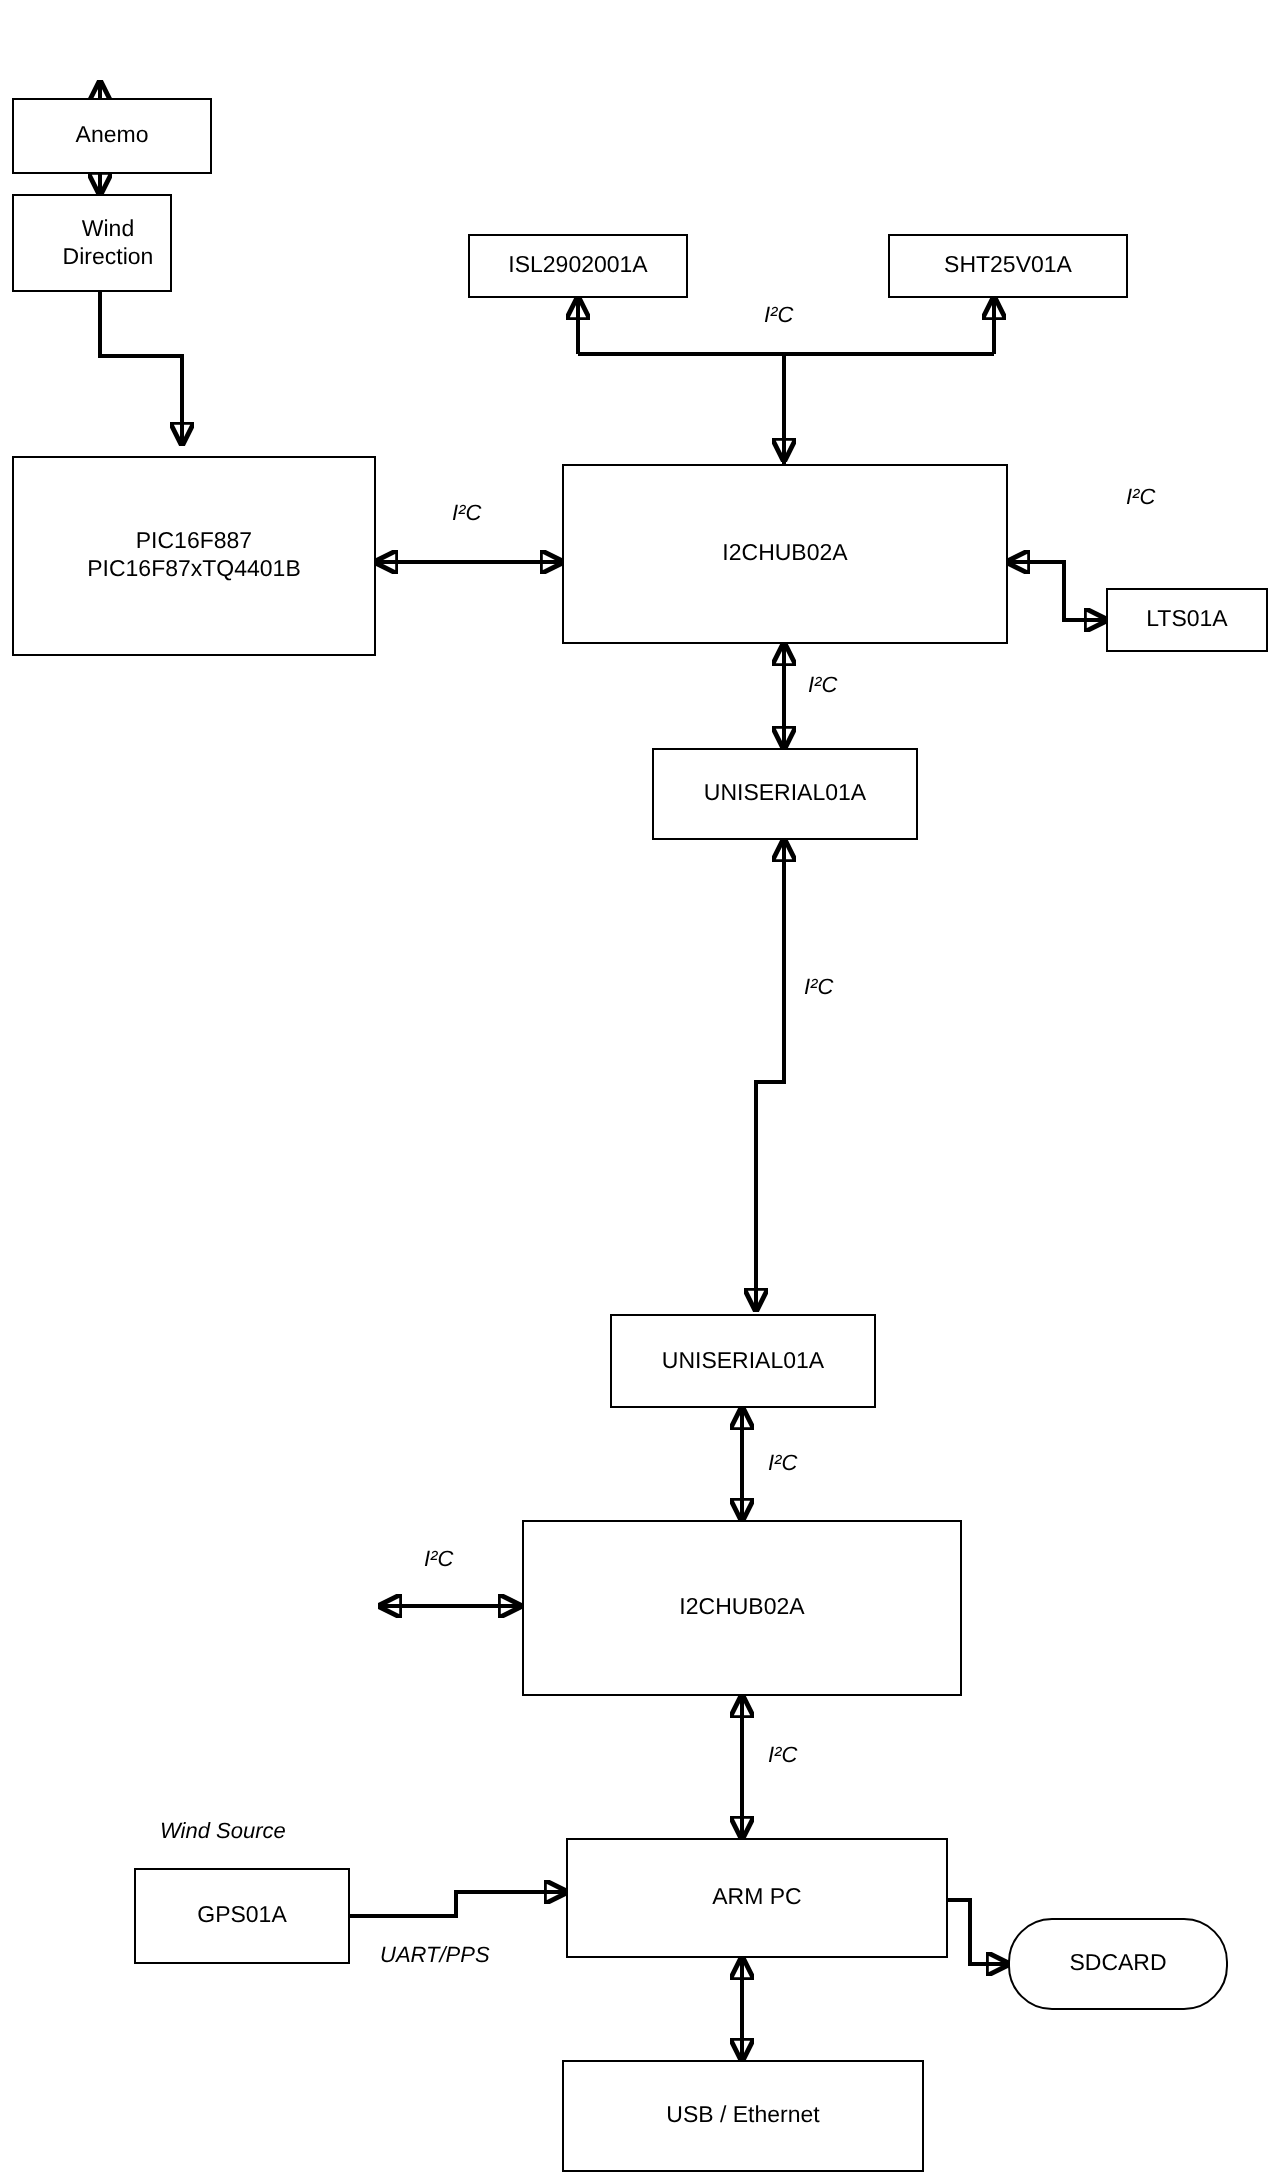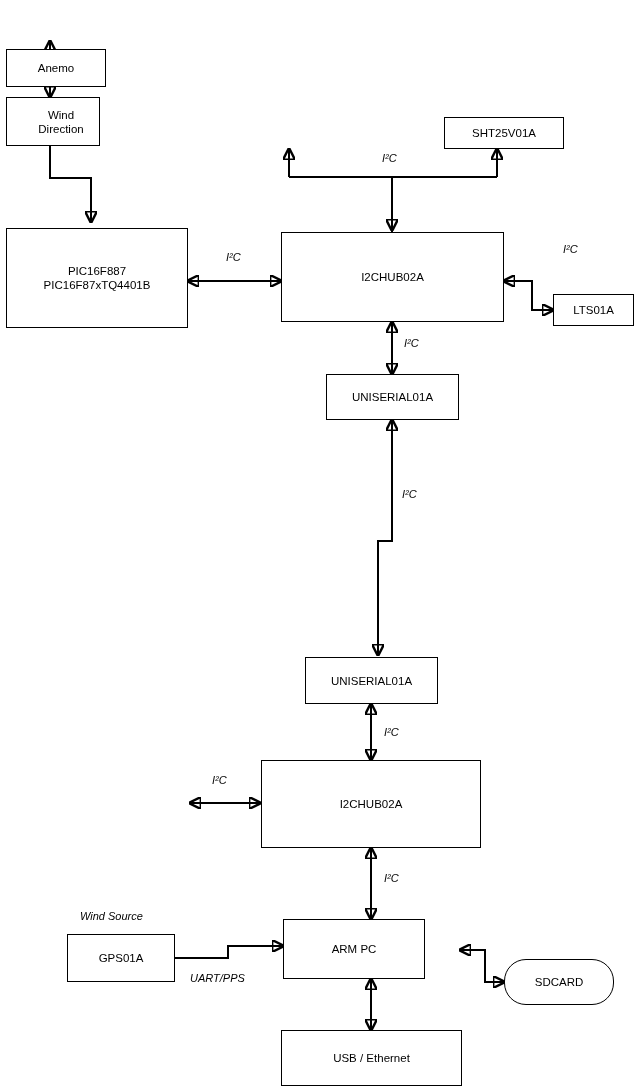--- a/index.html
+++ b/index.html
@@ -95,30 +95,33 @@
 
     <polyline points="460,950 485,950 485,982 504,982" marker-start="url(#arrow)" marker-end="url(#arrow)"></polyline>
 
     <line x1="371" y1="979" x2="371" y2="1030" marker-start="url(#arrow)" marker-end="url(#arrow)"></line>
   </svg>
 
   <div class="node" style="left:6px; top:2px; width:100px; height:38px;margin-top:47px;">
     <span>Anemo</span>
   </div>
 
-  <div class="node" style="left:6px; top:97px; width:94px; height:49px;padding-left:16px;">
+  <div class="node" style="left:6px; top:97px; width:80px; height:49px;padding-left:16px;">
     <span>Wind
 Direction</span>
   </div>
 
   <div class="node" style="left:6px; top:228px; width:182px; height:100px;">
     <span>PIC16F887
 PIC16F87xTQ4401B</span>
   </div>
 
+  <div class="node" style="left:234px; top:117px; width:110px; height:32px;">
+    <span>ISL2902001A</span>
+  </div>
 
   <div class="node" style="left:444px; top:117px; width:120px; height:32px;">
     <span>SHT25V01A</span>
   </div>
 
   <div class="node" style="left:281px; top:232px; width:223px; height:90px;">
     <span>I2CHUB02A</span>
   </div>
 
   <div class="node" style="left:553px; top:294px; width:81px; height:32px;">
@@ -135,21 +138,21 @@
 
   <div class="node" style="left:261px; top:760px; width:220px; height:88px;">
     <span>I2CHUB02A</span>
   </div>
 
 
   <div class="node" style="left:67px; top:934px; width:108px; height:48px;">
     <span>GPS01A</span>
   </div>
 
-  <div class="node" style="left:283px; top:919px; width:142px; height:60px;">
+  <div class="node" style="left:283px; top:919px; width:191px; height:60px;">
     <span>ARM PC</span>
   </div>
 
   <div class="node" style="left:504px; top:959px; width:110px; height:46px;border-radius:22px;">
     <span>SDCARD</span>
   </div>
 
   <div class="node" style="left:281px; top:1030px; width:181px; height:56px;">
     <span>USB / Ethernet</span>
   </div>

